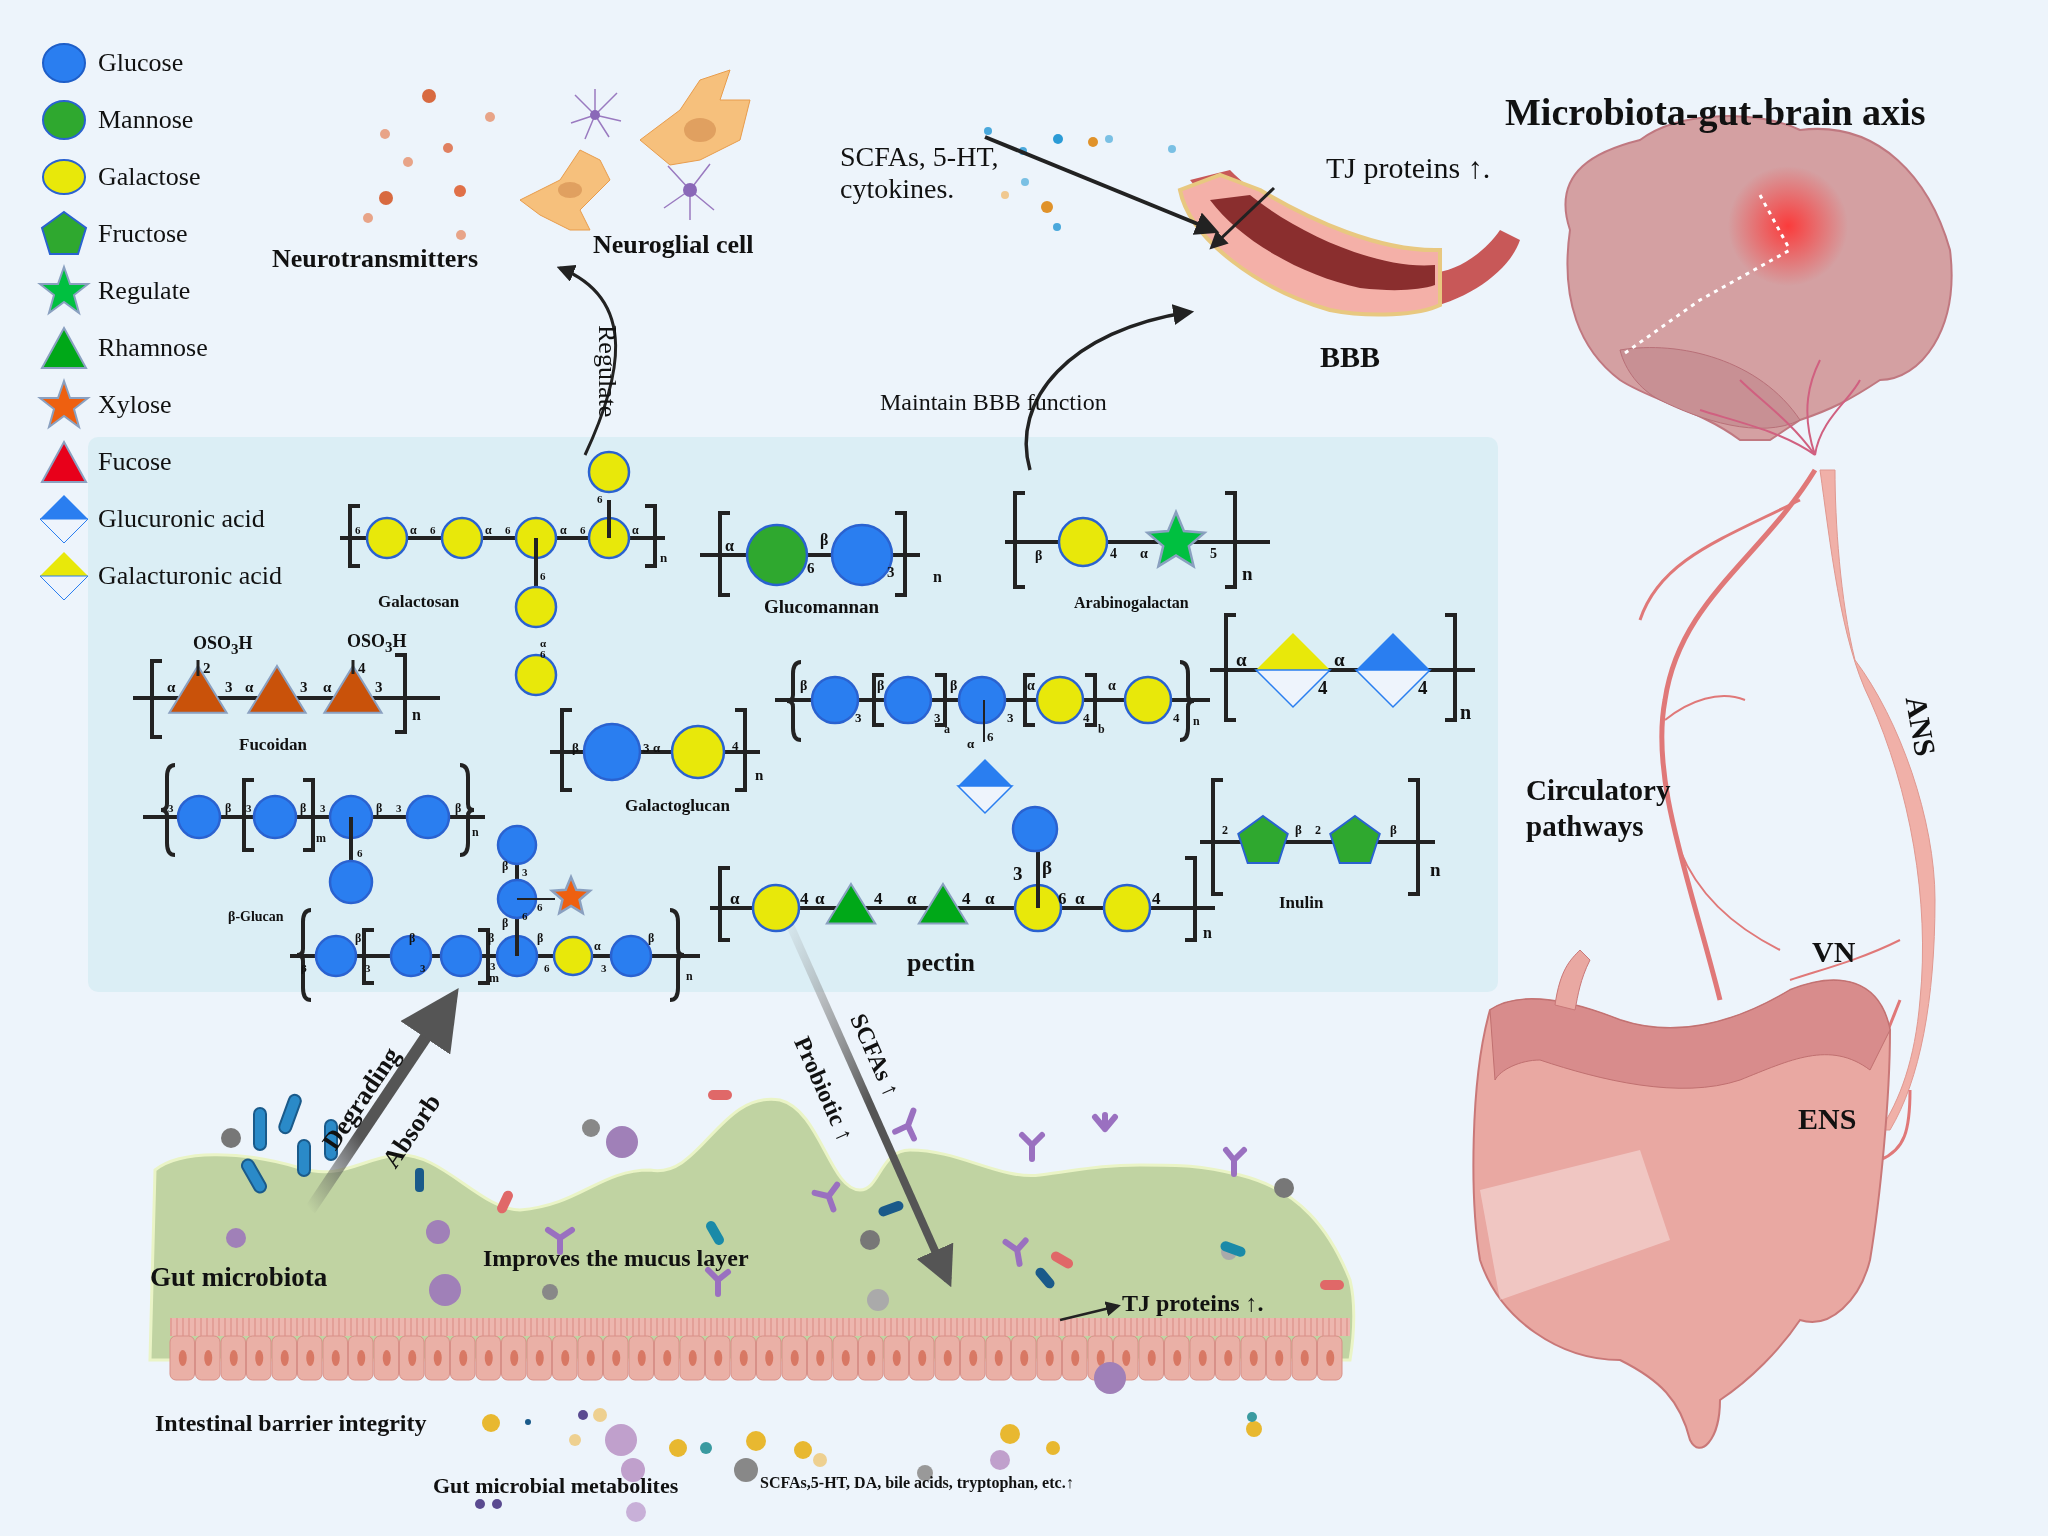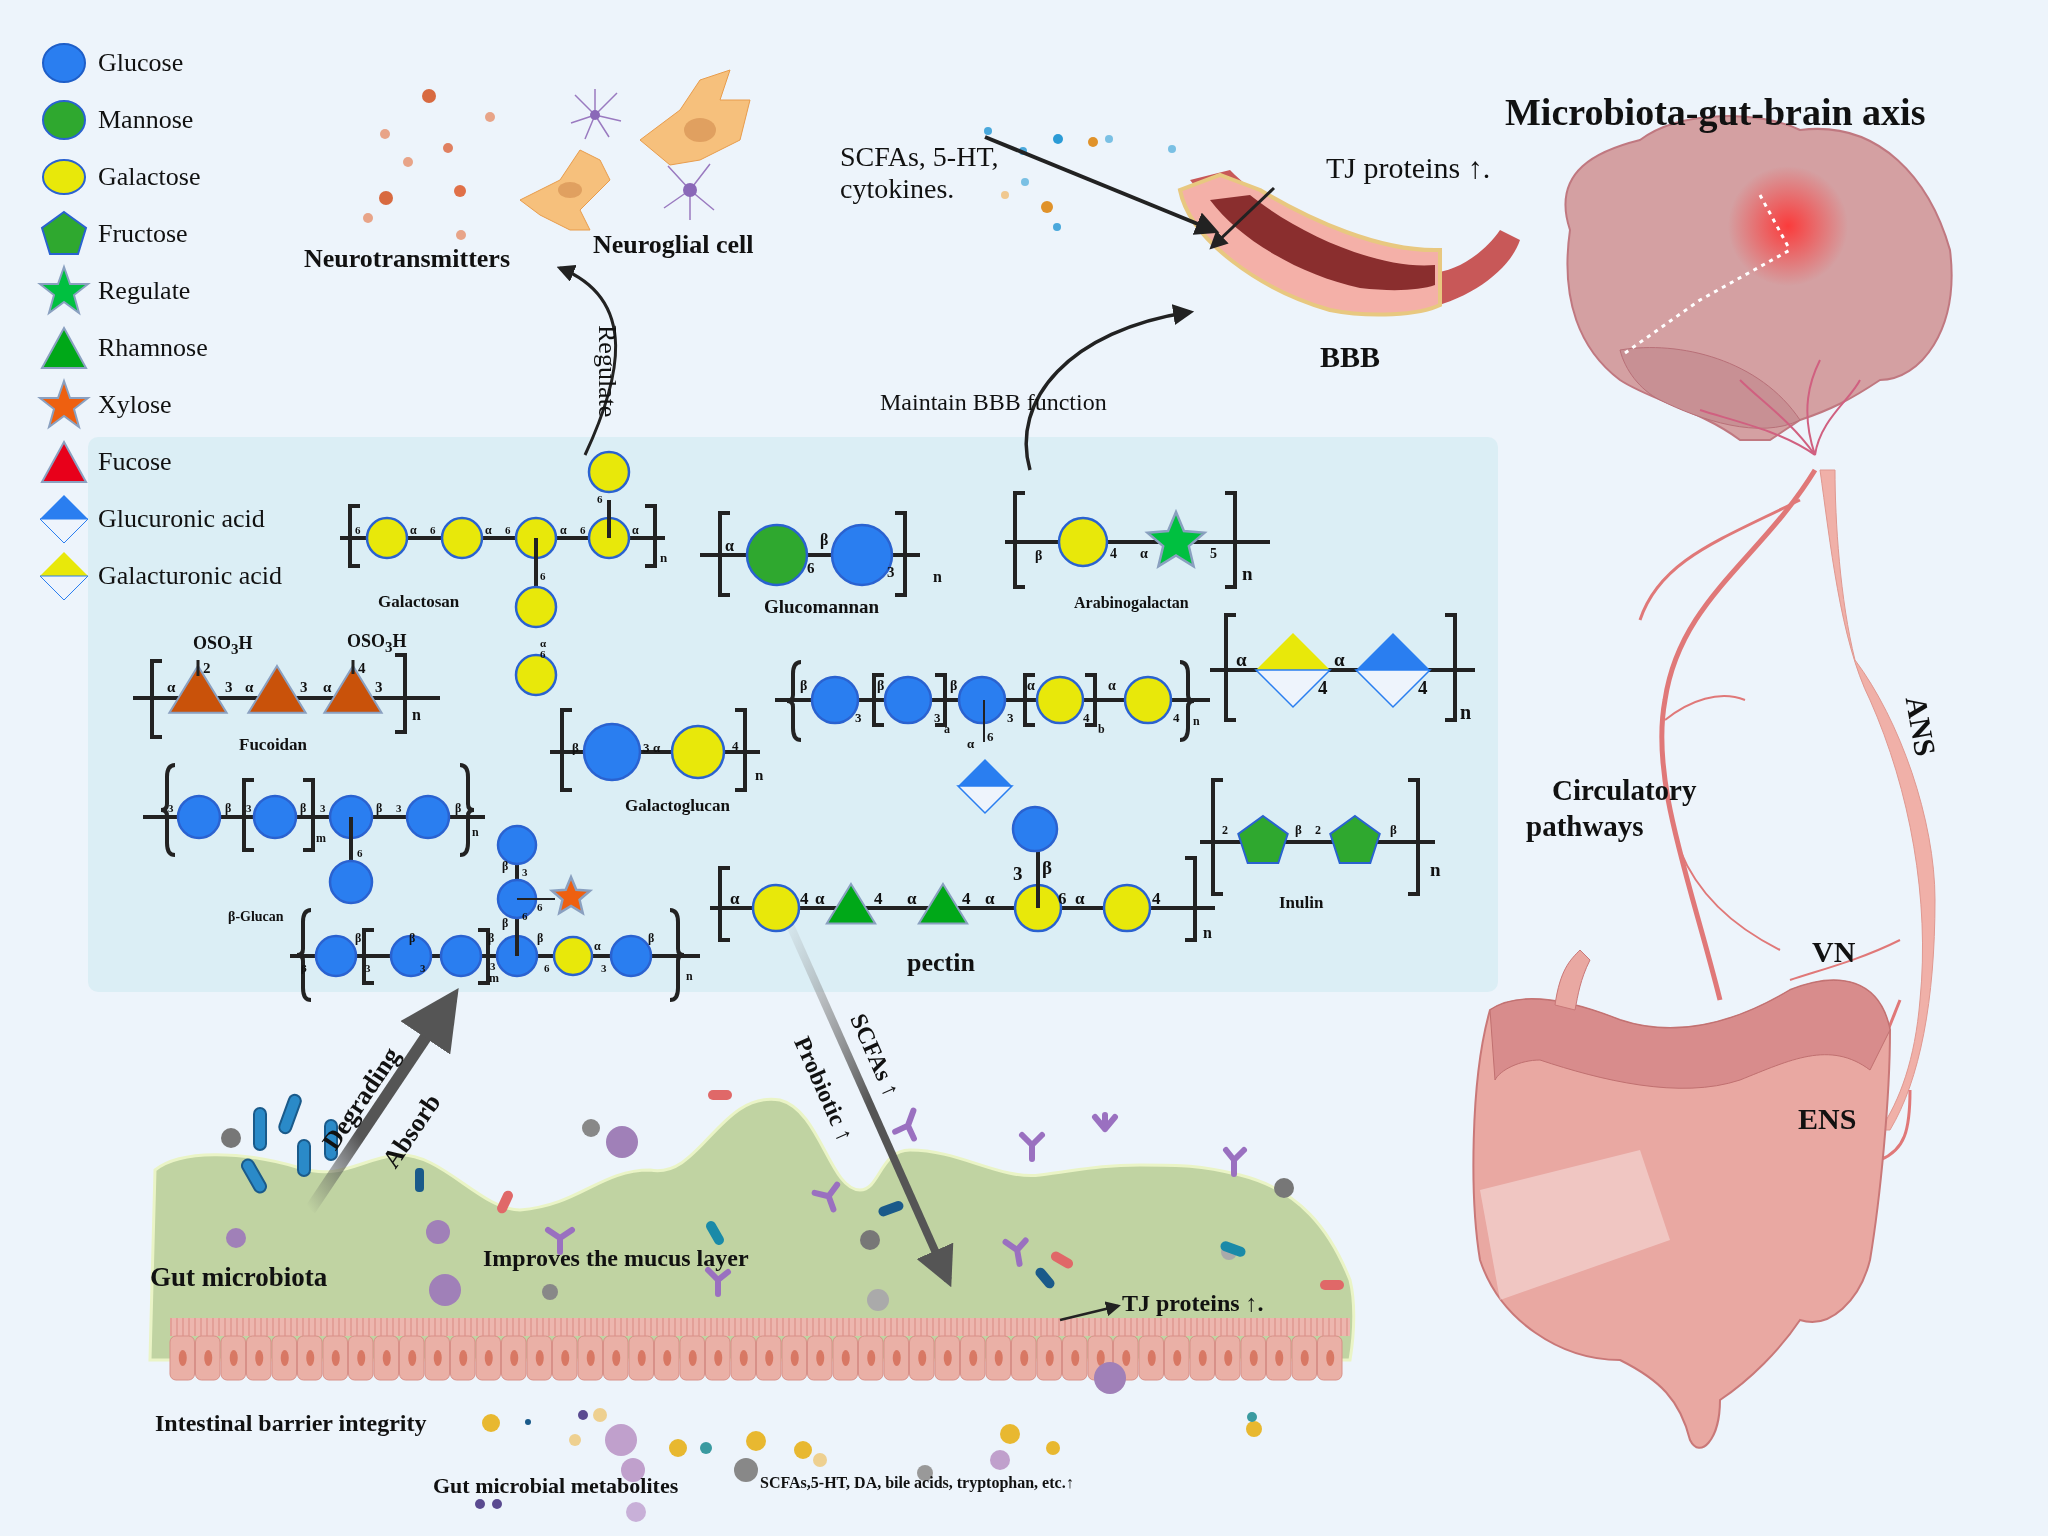--- a/index.html
+++ b/index.html
@@ -555,21 +555,21 @@
       <svg viewBox="0 0 56 56">
         <polygon points="28,4 52,28 4,28" fill="#e8e80a"></polygon>
         <polygon points="4,28 52,28 28,52" fill="#eef4fc" stroke="#2a7ef0" stroke-width="1"></polygon>
       </svg>
       <span>Galacturonic acid</span>
     </div>
 </div>
 
 <div class="t b" style="left:1505px;top:93px;font-size:38px;">Microbiota-gut-brain axis</div>
 
-<div class="t b" style="left:304px;top:246px;font-size:26px;text-align:right;">Neurotransmitters</div>
+<div class="t b" style="left:272px;top:246px;font-size:26px;text-align:right;">Neurotransmitters</div>
 <div class="t b" style="left:593px;top:232px;font-size:26px;">Neuroglial cell</div>
 <div class="t" style="left:620px;top:325px;font-size:26px;transform:rotate(90deg);transform-origin:left top;">Regulate</div>
 <div class="t" style="left:840px;top:143px;font-size:28px;">SCFAs, 5-HT,</div>
 <div class="t" style="left:840px;top:175px;font-size:28px;">cytokines.</div>
 <div class="t" style="left:1326px;top:153px;font-size:30px;">TJ proteins ↑.</div>
 <div class="t b" style="left:1320px;top:342px;font-size:30px;">BBB</div>
 <div class="t" style="left:880px;top:390px;font-size:24px;">Maintain BBB  function</div>
 
 <div class="t b" style="left:378px;top:593px;font-size:17px;">Galactosan</div>
 <div class="t b" style="left:764px;top:597px;font-size:19px;">Glucomannan</div>
@@ -586,17 +586,17 @@
 <div class="t b" style="left:378px;top:1158px;font-size:26px;transform:rotate(-56deg);transform-origin:left top;">Absorb</div>
 <div class="t b" style="left:868px;top:1010px;font-size:24px;transform:rotate(66deg);transform-origin:left top;">SCFAs ↑</div>
 <div class="t b" style="left:812px;top:1033px;font-size:24px;transform:rotate(66deg);transform-origin:left top;">Probiotic ↑</div>
 <div class="t b" style="left:150px;top:1264px;font-size:27px;">Gut microbiota</div>
 <div class="t b" style="left:483px;top:1246px;font-size:24px;">Improves the mucus layer</div>
 <div class="t b" style="left:1122px;top:1291px;font-size:24px;">TJ proteins ↑.</div>
 <div class="t b" style="left:155px;top:1411px;font-size:24px;">Intestinal barrier integrity</div>
 <div class="t b" style="left:433px;top:1475px;font-size:22px;">Gut microbial metabolites</div>
 <div class="t b" style="left:760px;top:1475px;font-size:16px;">SCFAs,5-HT, DA, bile acids, tryptophan,  etc.↑</div>
 
-<div class="t b" style="left:1526px;top:776px;font-size:29px;margin-left:26px;">Circulatory</div>
+<div class="t b" style="left:1526px;top:776px;font-size:29px;">Circulatory</div>
 <div class="t b" style="left:1526px;top:812px;font-size:29px;">pathways</div>
 <div class="t b" style="left:1930px;top:694px;font-size:30px;transform:rotate(80deg);transform-origin:left top;">ANS</div>
 <div class="t b" style="left:1812px;top:937px;font-size:30px;">VN</div>
 <div class="t b" style="left:1798px;top:1104px;font-size:30px;">ENS</div>
 
 </body></html>

